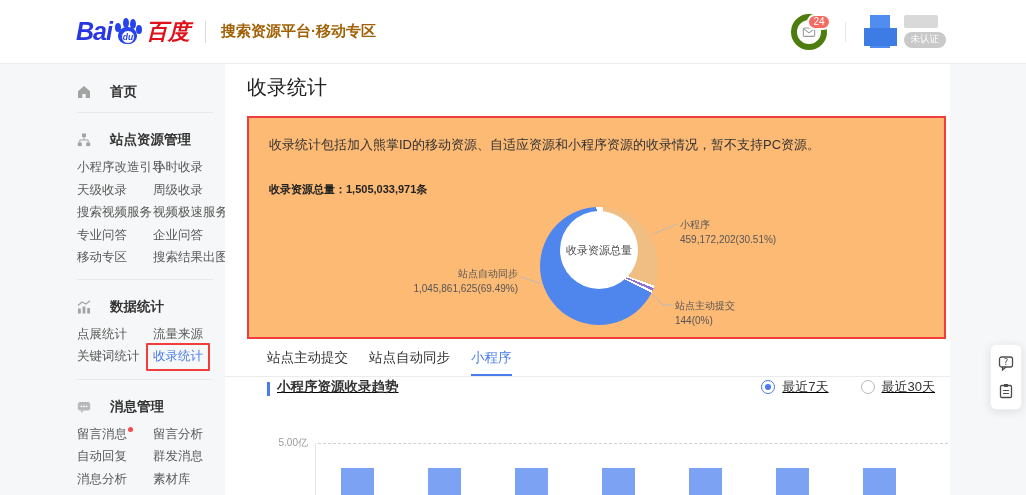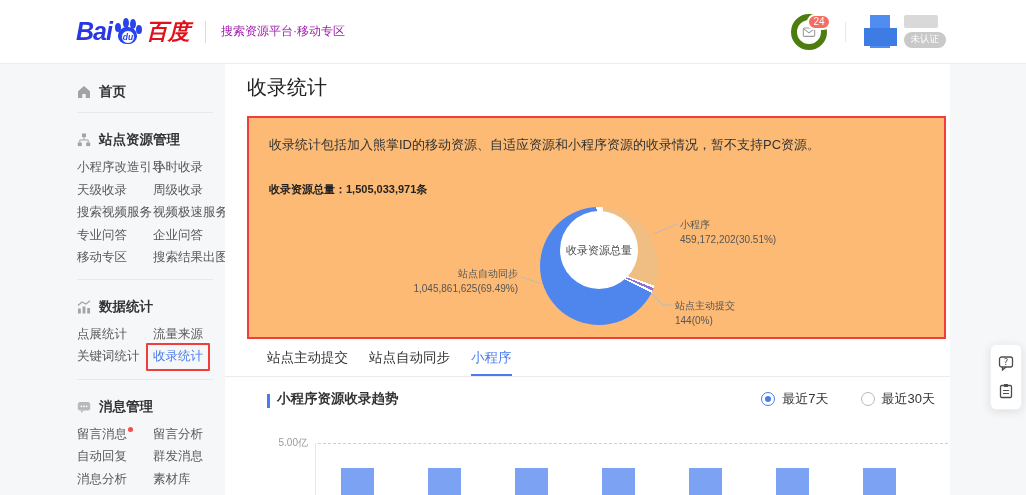--- a/index.html
+++ b/index.html
@@ -15,37 +15,37 @@
   .paw i { position:absolute; background:#2744ec; border-radius:50%; }
   .paw .palm { width:19px; height:17px; left:5px; top:10px; border-radius:48% 48% 46% 46%; }
   .paw .t1 { width:6px; height:9px; left:2px; top:6px; }
   .paw .t2 { width:6px; height:10px; left:10px; top:1px; }
   .paw .t3 { width:6px; height:10px; left:17px; top:2px; }
   .paw .t4 { width:6px; height:9px; left:23px; top:8px; }
   .paw .du { position:absolute; left:8px; top:13px; width:14px; height:14px; background:#fff; border:1.5px solid #2744ec;
              border-radius:50%; color:#2744ec; font-size:8.5px; font-weight:bold; display:flex; align-items:center; justify-content:center; }
   .logo-cn { color:#e0111a; font-size:22px; font-weight:bold; margin-left:2px; }
   .logo-sep { width:1px; height:22px; background:#dcdcdc; margin:0 15px; }
-  .platform-title { font-size:12px; font-weight:400; color:#a21caf; }
+  .platform-title { font-size:15px; font-weight:700; color:#a16207; }
   .header-spacer { flex:1; }
   .mail-wrap { position:relative; width:36px; height:36px; border:6px solid #4d7c0f; border-radius:50%;
                display:flex; align-items:center; justify-content:center; }
   .mail-badge { position:absolute; top:-6px; right:-10px; min-width:23px; height:16px; background:#f56c62; color:#fff;
                 font-size:10px; border-radius:9px; border:2px solid #fff; display:flex; align-items:center; justify-content:center; padding:0 4px; }
   .hdr-sep { width:1px; height:20px; background:#e8e8e8; margin:0 18px; }
   .avatar { position:relative; width:33px; height:33px; }
   .avatar .v { position:absolute; left:20%; width:60%; top:0; height:100%; background:#4f8df0; }
   .avatar .h { position:absolute; left:0; width:100%; top:38%; height:55%; background:#3d7ce4; }
   .user-meta { display:flex; flex-direction:column; align-items:flex-start; margin-left:7px; }
   .name-redacted { width:34px; height:13px; background:#d9d9d9; border-radius:2px; }
   .verify-pill { margin-top:4px; background:#c9c9c9; color:#fff; font-size:9.5px; padding:1px 7px 2px; border-radius:9px; }
 
   
   .sidebar { position:absolute; left:0; top:64px; width:225px; height:431px; padding:18px 0 0 77px; font-size:12.5px; }
-  .side-row { display:flex; align-items:center; gap:8px; height:20px;font-family:Liberation Mono, monospace; }
+  .side-row { display:flex; align-items:center; gap:19px; height:20px;font-family:Liberation Mono, monospace; }
   .side-home-label, .side-title { font-size:13.5px; font-weight:bold; color:#333; }
   .side-divider { height:1px; background:#e9e9e9; margin:10px 12px 0 0; }
   .side-header { margin-top:17px; }
   .side-grid { margin-top:6px; display:grid; grid-template-columns:76px 1fr; }
   .side-grid span { color:#595959; line-height:22.5px; white-space:nowrap; cursor:pointer; }
   .side-grid .active-link { color:#4a7cee; }
   .ring { display:inline-block; border:2px solid #f23d3d; padding:0 5px 1px; margin:-2px -7px; border-radius:1px; }
   .dot { display:inline-block; width:5px; height:5px; background:#f34d4d; border-radius:50%; vertical-align:super; margin-left:1px; }
   .sicon { width:14px; height:14px; flex:0 0 14px; }
 
@@ -62,21 +62,21 @@
                 display:flex; align-items:center; justify-content:center; }
   .donut-center { font-size:11px; color:#4a4a4a; white-space:nowrap; }
   .d-label { position:absolute; font-size:10px; color:#555; line-height:15px; white-space:nowrap; }
   .d-label.right { text-align:right; }
   .leader-svg { position:absolute; left:0; top:0; width:695px; height:219px; pointer-events:none; }
 
   .tabs { margin-top:10px; padding-left:42px; border-bottom:1px solid #ebebeb; display:flex; height:28px; }
   .tab { font-size:13.5px; color:#333; margin-right:21px; padding:0 0 9px; cursor:pointer; }
   .tab.active { color:#4a7cee; border-bottom:2px solid #4a7cee; }
 
-  .trend-hd { margin-top:13px; display:flex; align-items:flex-end; padding:0 15px 0 42px; }
+  .trend-hd { margin-top:1px; display:flex; align-items:flex-end; padding:0 15px 0 42px;text-decoration:underline; }
   .blue-bar { width:3px; height:14px; background:#4a7cee; margin-right:7px; }
   .trend-title { font-size:13.5px; font-weight:bold; color:#333; }
   .trend-spacer { flex:1; }
   .radio { display:flex; align-items:center; margin-left:32px; cursor:pointer; font-size:13px; color:#333; }
   .radio .ctl { width:14px; height:14px; border:1px solid #b9b9b9; border-radius:50%; margin-right:7px; position:relative; background:#fff; }
   .radio.sel .ctl { border-color:#4a7cee; }
   .radio.sel .ctl::after { content:""; position:absolute; left:3px; top:3px; width:6px; height:6px; border-radius:50%; background:#4a7cee; }
 
   .chart { position:absolute; left:0; right:0; top:373px; bottom:0; }
   .y-tick { position:absolute; left:46px; top:0; width:37px; text-align:right; font-size:10px; color:#9a9a9a; line-height:12px; }

